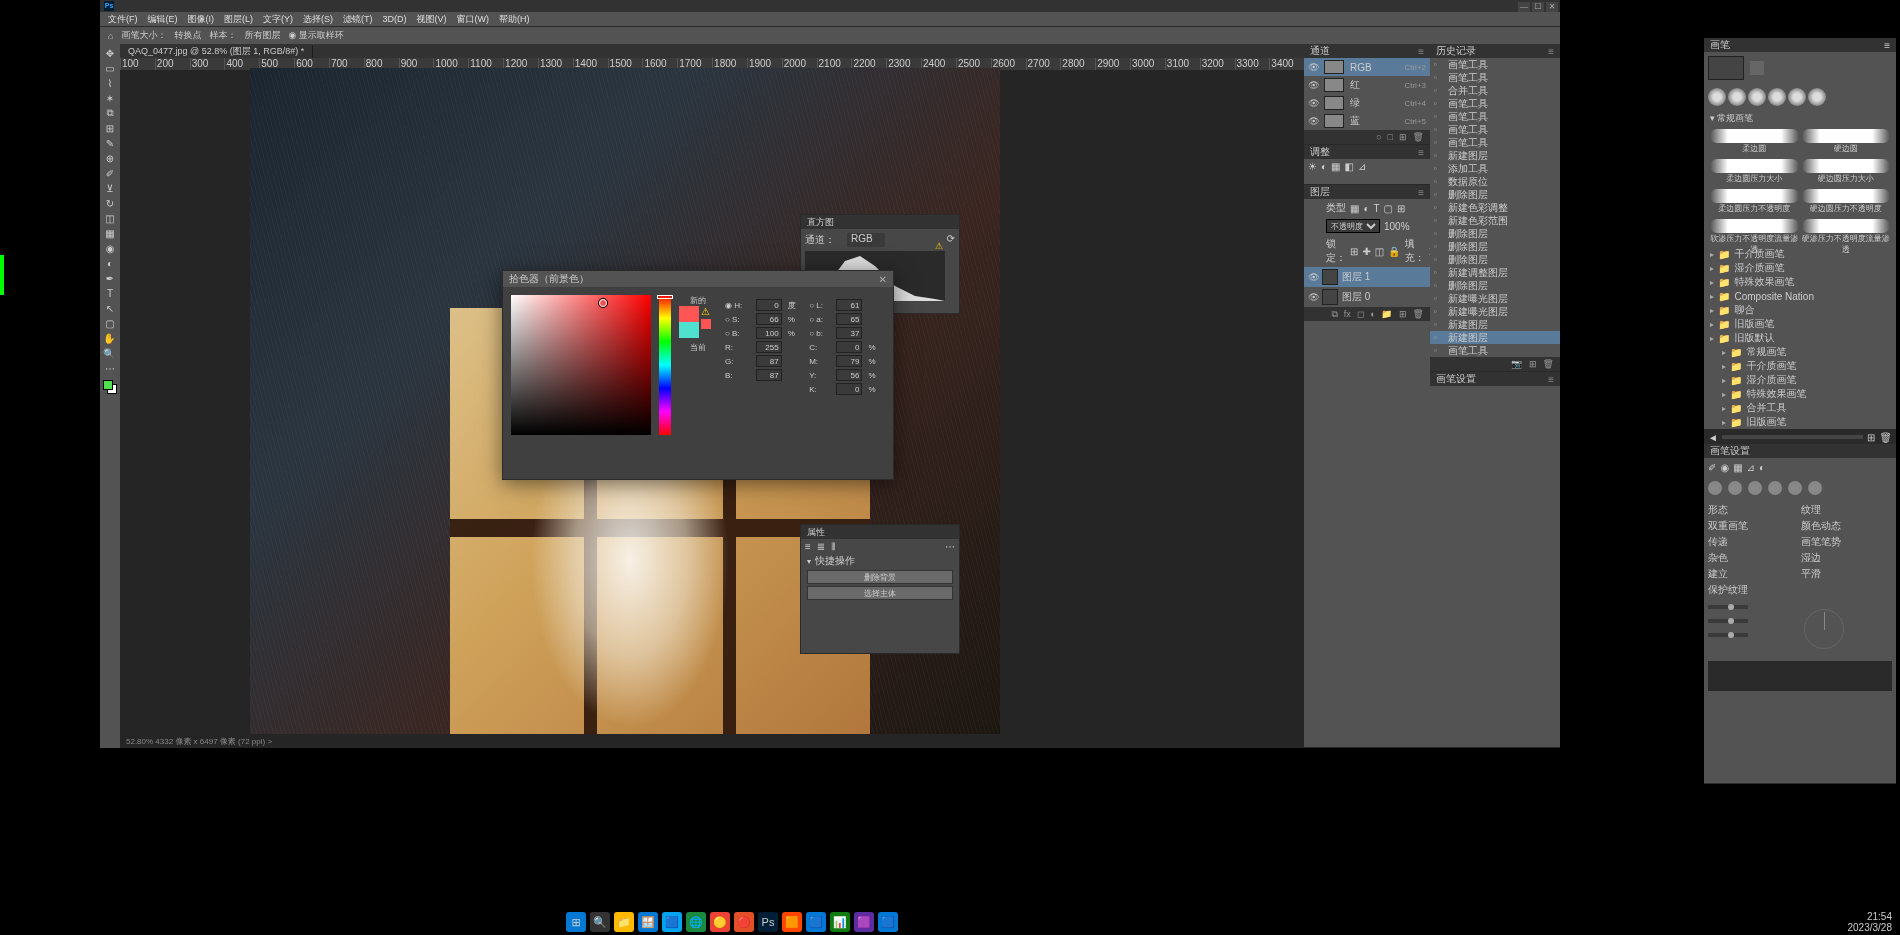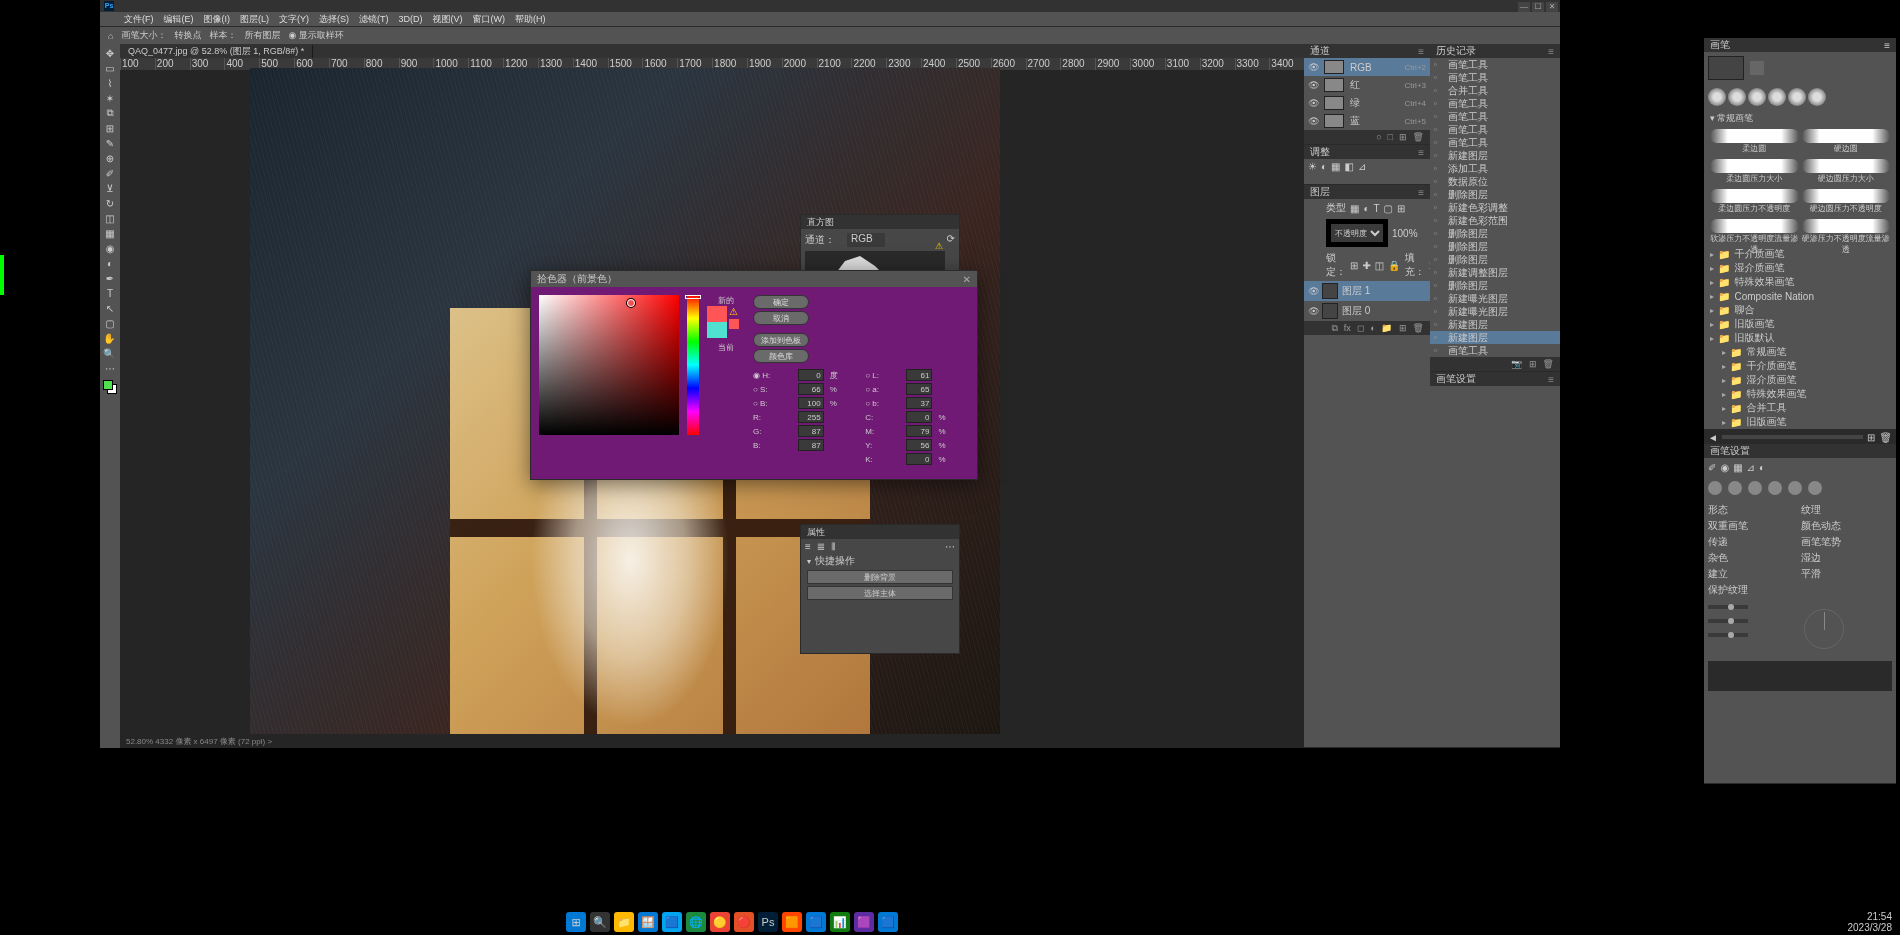--- a/index.html
+++ b/index.html
@@ -1,20 +1,20 @@
 <!DOCTYPE html>
 <html><head>
 <meta charset="utf-8">
 <style>
 *{margin:0;padding:0;box-sizing:border-box;font-family:"Microsoft YaHei",sans-serif;font-size:10px;color:#ccc;user-select:none}
 body{background:#000;width:1900px;height:935px;overflow:hidden;position:relative}
 .app{position:absolute;left:100px;top:0;width:1460px;height:748px;background:#323232;display:flex;flex-direction:column}
 .titlebar{height:12px;background:#323232;display:flex;align-items:center;padding:0 4px}
 .titlebar .logo{width:10px;height:10px;background:#001e36;color:#31a8ff;font-size:7px;text-align:center;line-height:10px;font-weight:bold}
-.menubar{height:14px;background:#535353;display:flex;align-items:center;padding:0 20px;gap:2px}
+.menubar{height:14px;background:#535353;display:flex;align-items:center;padding:0 4px;gap:2px}
 .menubar span{font-size:9px;padding:0 4px;color:#ddd}
 .optionsbar{height:18px;background:#535353;border-top:1px solid #2a2a2a;display:flex;align-items:center;padding:0 8px;gap:8px}
 .optionsbar span{font-size:9px;color:#ccc}
 .winbtns{position:absolute;right:2px;top:2px;display:flex;gap:2px}
 .winbtns div{width:12px;height:10px;background:#444;font-size:8px;text-align:center;line-height:10px;color:#aaa}
 .workspace{flex:1;display:flex;background:#252525;position:relative}
 .toolbar{width:20px;background:#535353;display:flex;flex-direction:column;padding:2px 0;gap:1px}
 .toolbar .tool{width:16px;height:14px;margin:0 auto;display:flex;align-items:center;justify-content:center;font-size:10px;color:#ccc}
 .toolbar .swatch{width:14px;height:14px;margin:4px auto;position:relative}
 .toolbar .swatch .fg{width:10px;height:10px;background:#4fe04f;border:1px solid #000;position:absolute;top:0;left:0;z-index:2}
@@ -44,33 +44,33 @@
 .history-row{height:13px;display:flex;align-items:center;padding:0 4px;gap:4px;font-size:8px}
 .history-row .hicon{width:10px;font-size:8px;color:#aaa}
 .history-row.active{background:#5a7a9a}
 .panel-footer{height:14px;background:#323232;display:flex;align-items:center;justify-content:flex-end;gap:6px;padding:0 6px}
 .panel-footer span{font-size:9px;color:#999}
 .layers-panel{flex:1}
 .layer-row{height:20px;display:flex;align-items:center;padding:0 4px;gap:4px;font-size:9px}
 .layer-row.sel{background:#5a7a9a}
 .layer-thumb{width:16px;height:16px;background:#444;border:1px solid #222}
 .layer-controls{display:flex;align-items:center;gap:4px;padding:2px 22px;font-size:8px}
-.layer-controls select,.layer-controls input{background:#3a3a3a;border:5px solid #000000;color:#ccc;font-size:8px;height:28px}
+.layer-controls select,.layer-controls input{background:#3a3a3a;border:1px solid #000000;color:#ccc;font-size:8px;height:14px}
 
 .brush-header{height:14px;display:flex;align-items:center;padding:0 6px;font-size:9px;background:#323232}
 .brush-icons{display:flex;gap:2px;padding:4px;flex-wrap:wrap}
 .brush-icons div{width:18px;height:18px;background:radial-gradient(circle,#ddd 30%,#888 70%);border-radius:50%}
 .brush-group{padding:2px 6px;font-size:9px;color:#ccc;display:flex;align-items:center;gap:4px}
 .brush-stroke{height:30px;display:flex;gap:3px;padding:2px 6px}
 .brush-stroke .stroke{flex:1;background:linear-gradient(90deg,transparent,#fff 20%,#fff 80%,transparent);height:14px;border-radius:7px;margin:auto}
 .brush-stroke .lbl{font-size:8px;text-align:center;flex:1}
 .folder-row{height:14px;display:flex;align-items:center;padding:0 6px;gap:4px;font-size:8px}
 .folder-row::before{content:"▸";color:#aaa;font-size:8px}
 
-.color-picker{position:absolute;left:530px;top:270px;width:448px;height:210px;background:#701a75;border:1px solid #2a2a2a;box-shadow:0 4px 20px rgba(0,0,0,0.5);z-index:100}
+.color-picker{position:absolute;left:502px;top:270px;width:392px;height:210px;background:#404040;border:1px solid #2a2a2a;box-shadow:0 4px 20px rgba(0,0,0,0.5);z-index:100}
 .cp-title{height:16px;background:#535353;display:flex;align-items:center;padding:0 6px;font-size:9px;color:#ddd}
 .cp-title .close{margin-left:auto;font-size:10px;color:#aaa}
 .cp-body{display:flex;padding:8px;gap:8px}
 .cp-field{width:140px;height:140px;position:relative;background:linear-gradient(to right,#fff,#f00);cursor:crosshair}
 .cp-field::after{content:"";position:absolute;inset:0;background:linear-gradient(to bottom,transparent,#000)}
 .cp-marker{position:absolute;left:88px;top:4px;width:8px;height:8px;border:1px solid #fff;border-radius:50%;box-shadow:0 0 0 1px #000}
 .cp-hue{width:12px;height:140px;background:linear-gradient(to bottom,#f00,#ff0,#0f0,#0ff,#00f,#f0f,#f00);position:relative}
 .cp-hue-marker{position:absolute;left:-2px;top:0;width:16px;height:4px;border:1px solid #fff}
 .cp-right{flex:1;display:flex;flex-direction:column;gap:2px}
 .cp-swatches{display:flex;gap:2px;margin-bottom:4px}
@@ -685,26 +685,20 @@
           <div class="sw cur"></div>
         </div>
         <div style="display:flex;flex-direction:column;gap:2px;font-size:9px">
           <span style="color:#fc0">⚠</span>
           <span style="background:#f55;width:10px;height:10px;display:block"></span>
         </div>
       </div>
       <div style="font-size:8px;text-align:center">当前</div>
     </div>
     <div class="cp-right">
-      <div class="cp-buttons">
-        <button>确定</button>
-        <button>取消</button>
-        <button style="margin-top:6px">添加到色板</button>
-        <button>颜色库</button>
-      </div>
       <div class="cp-inputs">
         <label>◉ H:</label>
           <input value="0" style="">
           <label>度</label>
         <label>○ L:</label>
           <input value="61" style="">
           <label></label>
         <label>○ S:</label>
           <input value="66" style="">
           <label>%</label>

